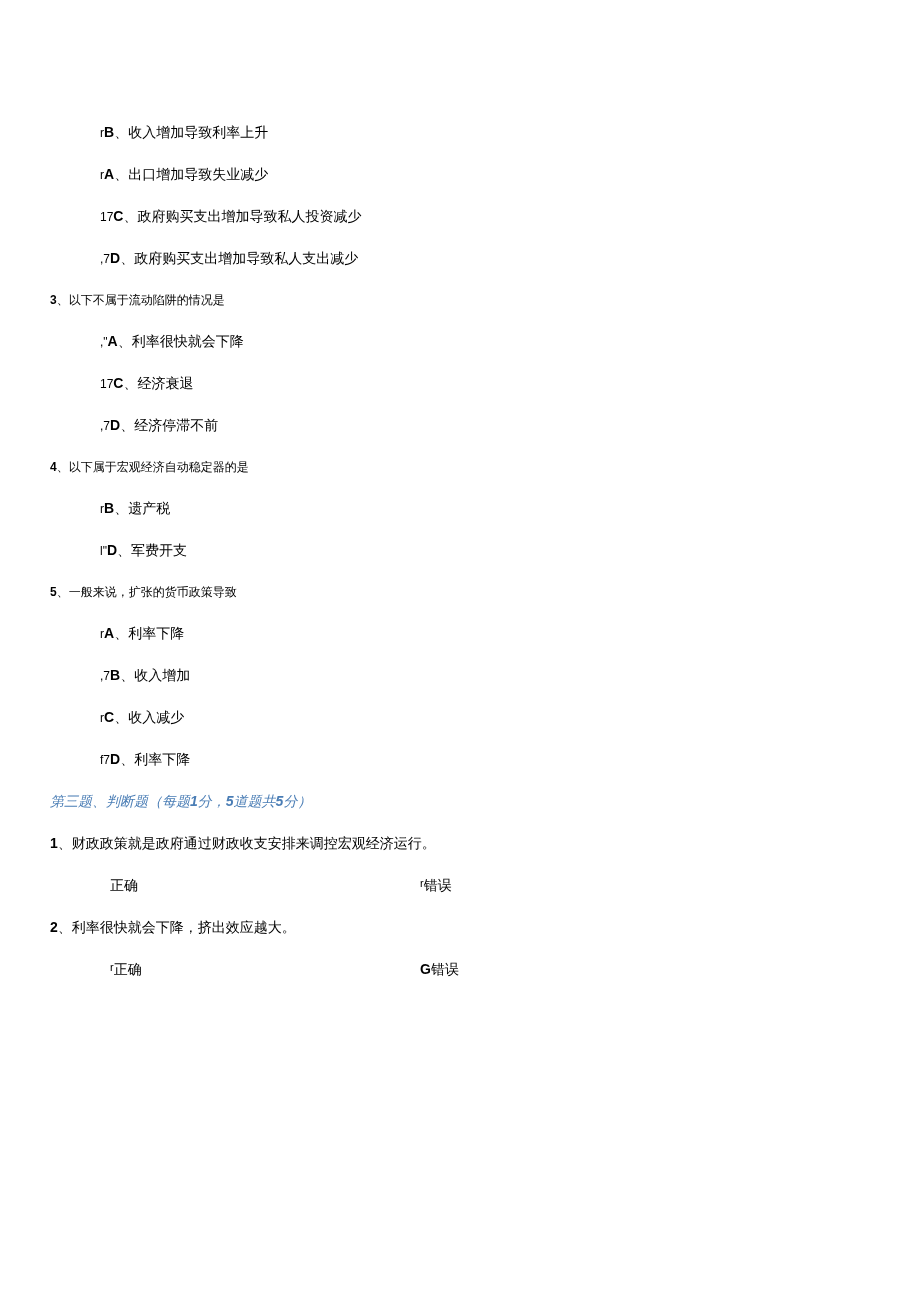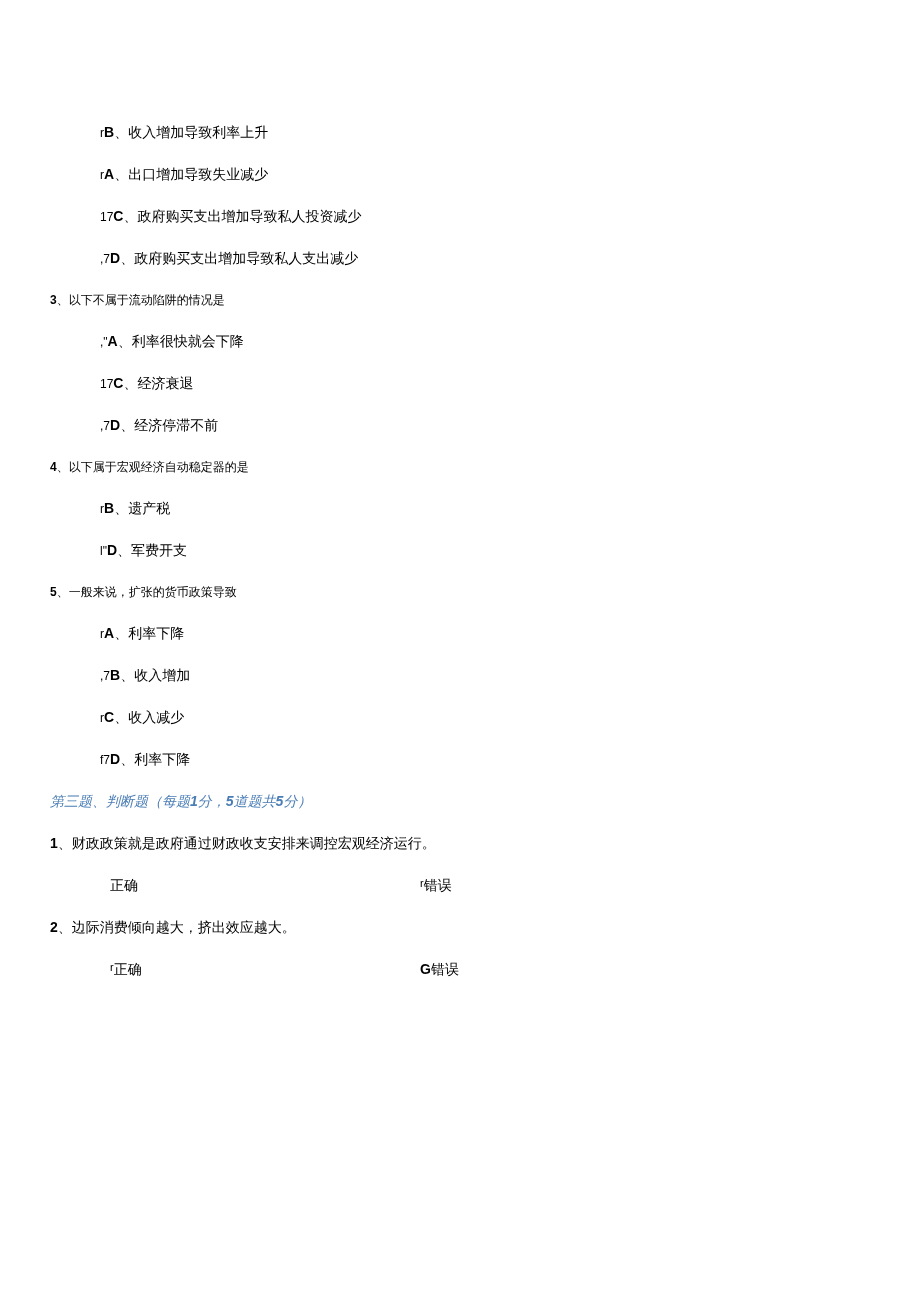--- a/index.html
+++ b/index.html
@@ -156,21 +156,21 @@
   <div class="tf-choices">
     <div class="tf-left">
       <span class="small-marker"></span><span>正确</span>
     </div>
     <div class="tf-right">
       <span class="small-marker">r</span><span>错误</span>
     </div>
   </div>
 
   <div class="tf-question">
-    <span class="qnum">2</span><span class="qtext">、</span><span class="qtext">边际消费倾向越大，挤出效应越大。</span>
+    <span class="qnum">2</span><span class="qtext">、</span><span class="qtext">利率很快就会下降，挤出效应越大。</span>
   </div>
   <div class="tf-choices">
     <div class="tf-left">
       <span class="small-marker">r</span><span>正确</span>
     </div>
     <div class="tf-right">
       <span class="label">G</span><span>错误</span>
     </div>
   </div>
 

